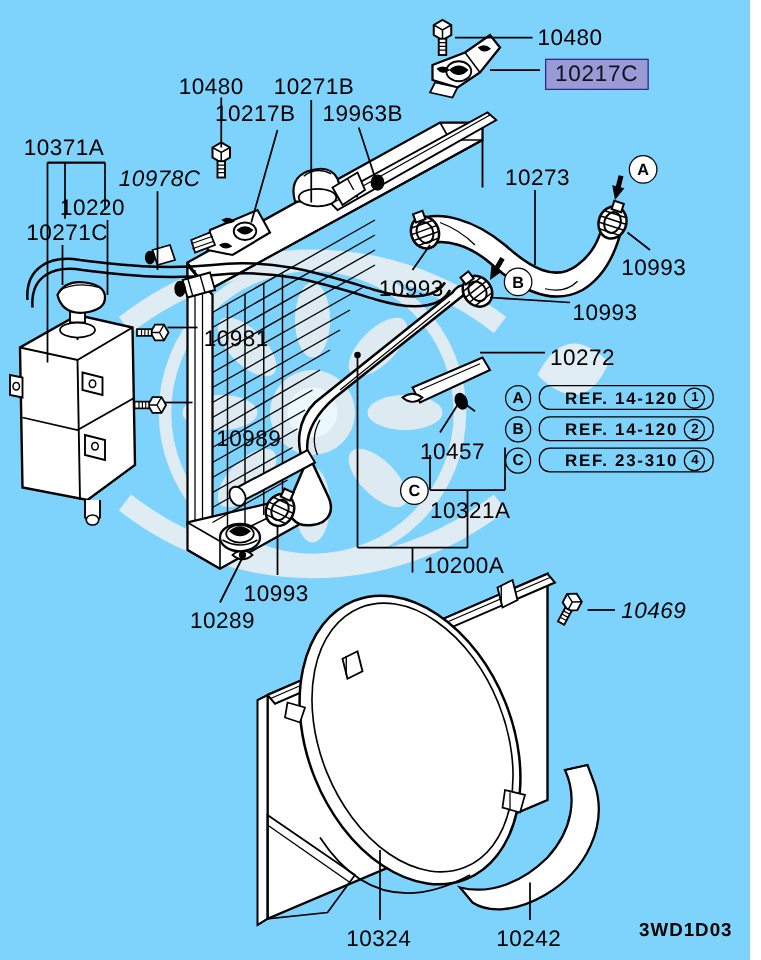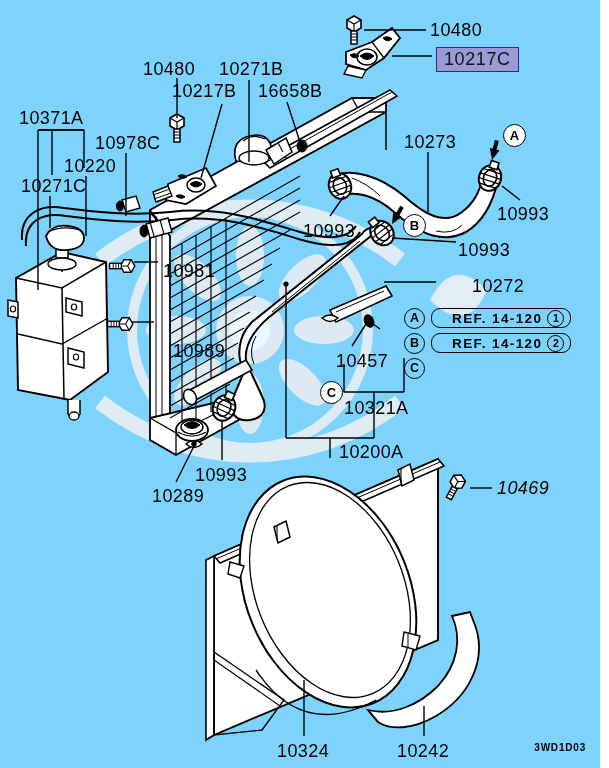--- a/index.html
+++ b/index.html
@@ -89,21 +89,21 @@
     margin-left:5px;
     flex:0 0 auto;
     color:#000;
   }
   
   #code{
     position:absolute;
     right:14px;
     bottom:15px;
     font-family:"Liberation Sans", sans-serif;
-    font-size:10px;
+    font-size:15px;
     font-weight:700;
     letter-spacing:0.8px;
     color:#000;
   }
   
   .cmark{
     position:absolute;
     width:21px;height:21px;
     border:1.7px solid #000;
     border-radius:50%;
@@ -484,31 +484,31 @@
       <path d="M424 736 L424 706"></path>
     </g>
   </svg>
 
   <div id="labels-layer">
       <div class="lbl" style="left: 430px; top: 21px;">10480</div>
       <div class="lbl hl" style="left: 436px; top: 47px;">10217C</div>
       <div class="lbl" style="left: 143px; top: 60px;">10480</div>
       <div class="lbl" style="left: 219px; top: 60px;">10271B</div>
       <div class="lbl" style="left: 172px; top: 82px;">10217B</div>
-      <div class="lbl" style="left: 258px; top: 82px;">16658B</div>
+      <div class="lbl" style="left: 258px; top: 82px;">19963B</div>
       <div class="lbl" style="left: 19px; top: 109px;">10371A</div>
-      <div class="lbl" style="left: 95px; top: 134px;">10978C</div>
-      <div class="lbl" style="left: 64px; top: 157px;">10220</div>
+      <div class="lbl" style="left: 95px; top: 134px; font-style: italic;">10978C</div>
+      <div class="lbl" style="left: 48px; top: 157px;">10220</div>
       <div class="lbl" style="left: 21px; top: 177px;">10271C</div>
       <div class="lbl" style="left: 404px; top: 133px;">10273</div>
       <div class="lbl" style="left: 497px; top: 205px;">10993</div>
       <div class="lbl" style="left: 303px; top: 222px;">10993</div>
       <div class="lbl" style="left: 458px; top: 241px;">10993</div>
       <div class="lbl" style="left: 163px; top: 262px;">10981</div>
-      <div class="lbl" style="left: 440px; top: 277px; margin-left: 32px;">10272</div>
+      <div class="lbl" style="left: 440px; top: 277px;">10272</div>
       <div class="lbl" style="left: 173px; top: 318px; margin-top: 24px;">10989</div>
       <div class="lbl" style="left: 336px; top: 352px;">10457</div>
       <div class="lbl" style="left: 344px; top: 399px;">10321A</div>
       <div class="lbl" style="left: 299px; top: 443px; margin-left: 40px;">10200A</div>
       <div class="lbl" style="left: 195px; top: 466px;">10993</div>
       <div class="lbl" style="left: 497px; top: 479px; font-style: italic;">10469</div>
       <div class="lbl" style="left: 152px; top: 487px;">10289</div>
       <div class="lbl" style="left: 277px; top: 742px;">10324</div>
       <div class="lbl" style="left: 397px; top: 742px;">10242</div>
     </div>
@@ -529,18 +529,22 @@
       </div>
       <div class="legrow">
         <div class="refmark">B</div>
         <div class="refbox">
           <span class="reftext">REF. 14-120</span>
           <div class="refnum">2</div>
         </div>
       </div>
       <div class="legrow">
         <div class="refmark">C</div>
+        <div class="refbox">
+          <span class="reftext">REF. 23-310</span>
+          <div class="refnum">4</div>
+        </div>
       </div>
     </div>
 
   <div id="code">3WD1D03</div>
 
 </div>
 
 </body></html>

